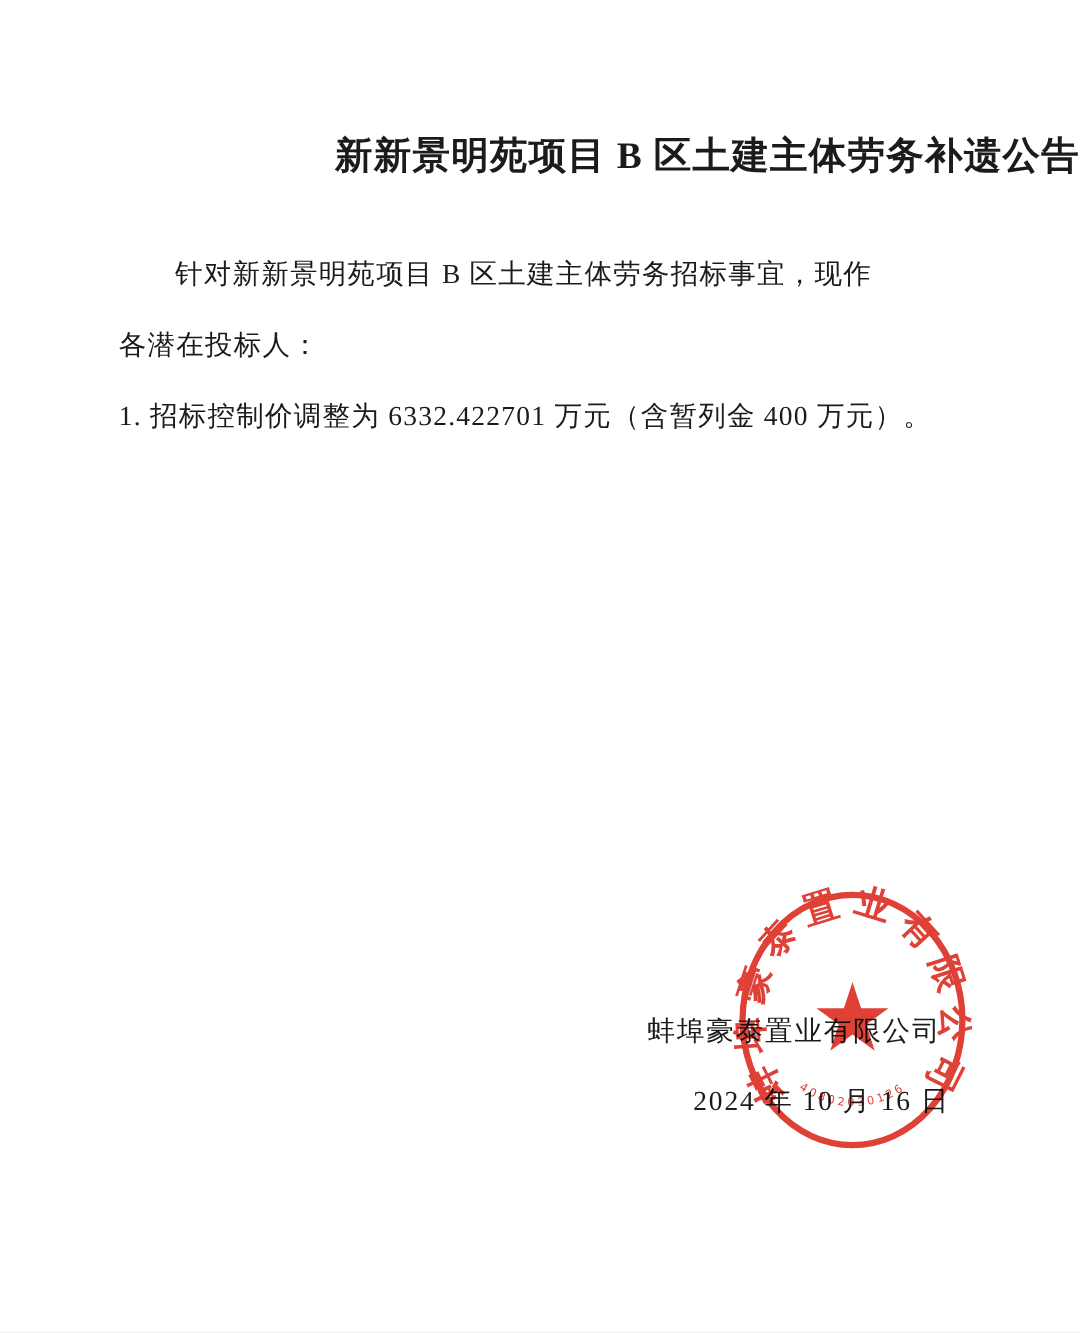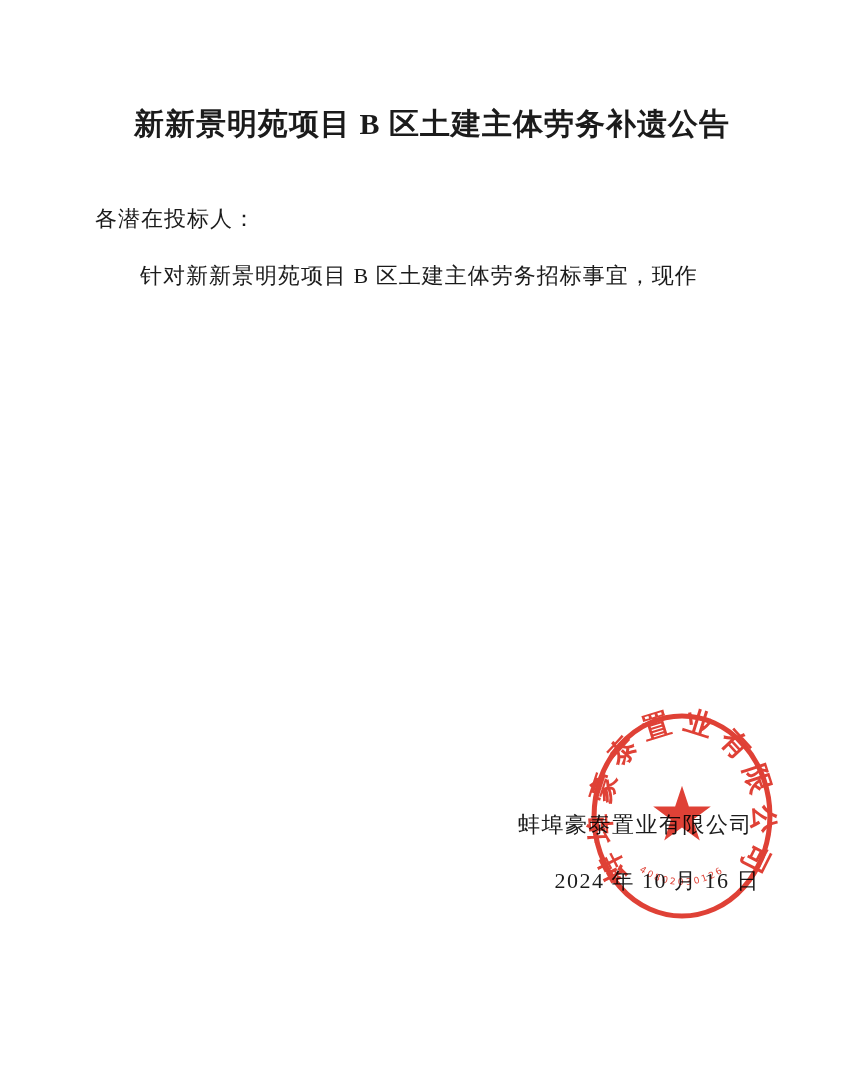--- a/index.html
+++ b/index.html
@@ -12,21 +12,21 @@
     margin: 0 auto;
     background: #ffffff;
     overflow: hidden;
     color: #1b1b1b;
   }
   .doc-title {
     position: absolute;
     top: 104px;
     left: 0;
     width: 100%;
-    text-align: center;
+    text-align: right;
     font-size: 30px;
     font-weight: bold;
     letter-spacing: 1px;
     white-space: nowrap;
   }
   .body-text {
     position: absolute;
     top: 190px;
     left: 95px;
     width: 690px;
@@ -80,22 +80,23 @@
   .seal svg { width: 100%; height: 100%; }
 </style>
 </head>
 <body>
 
 <div class="page">
 
   <div class="doc-title">新新景明苑项目 B 区土建主体劳务补遗公告</div>
 
   <div class="body-text">
+    <div class="line indent">针对新新景明苑项目 B 区土建主体劳务招标事宜，现作</div>
     <div class="line">各潜在投标人：</div>
-    <div class="line indent">针对新新景明苑项目 B 区土建主体劳务招标事宜，现作</div>
+    <div class="line">1. 招标控制价调整为 6332.422701 万元（含暂列金 400 万元）。</div>
   </div>
 
   <div class="signature-block">
     <div class="company-name">蚌埠豪泰置业有限公司</div>
     <div class="sign-date">2024 年 10 月 16 日</div>
   </div>
 
   <div class="seal">
     <svg viewBox="0 0 190 212" xmlns="http://www.w3.org/2000/svg">
       <defs>

